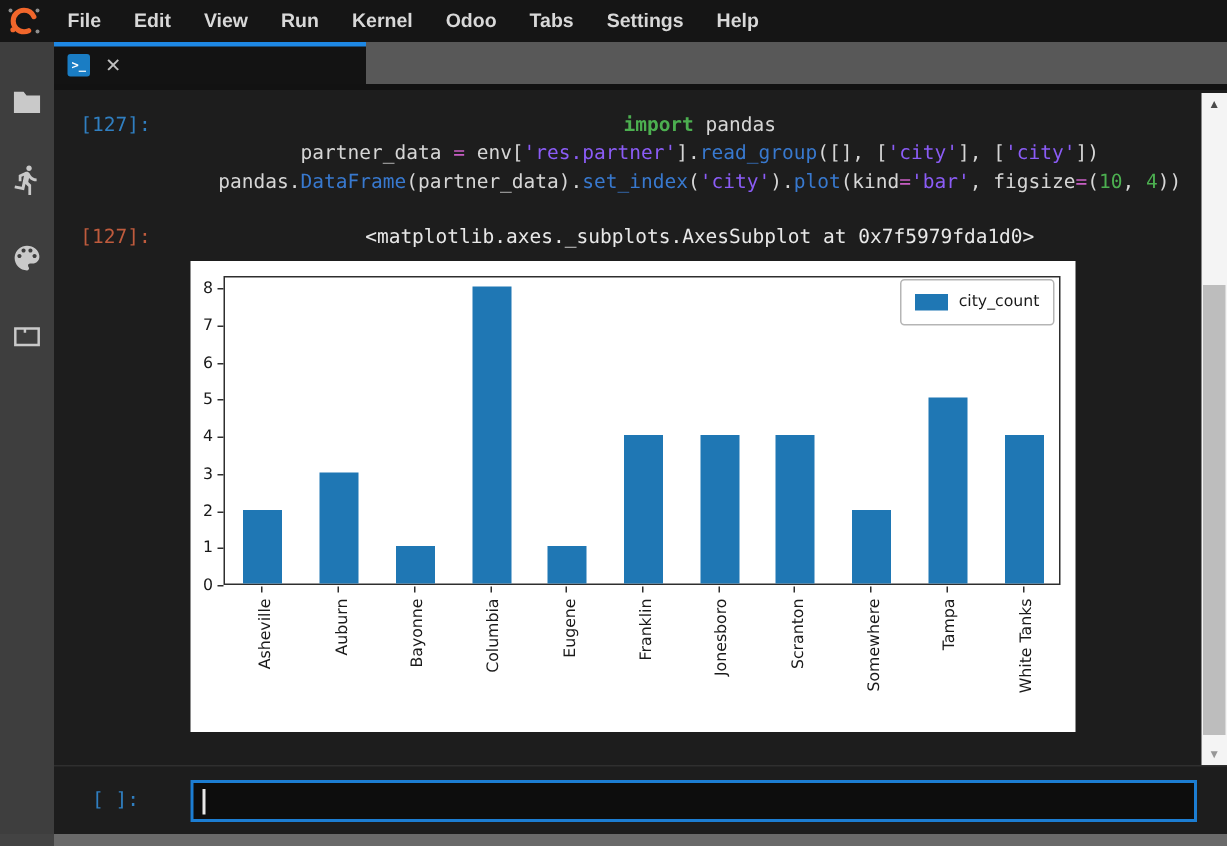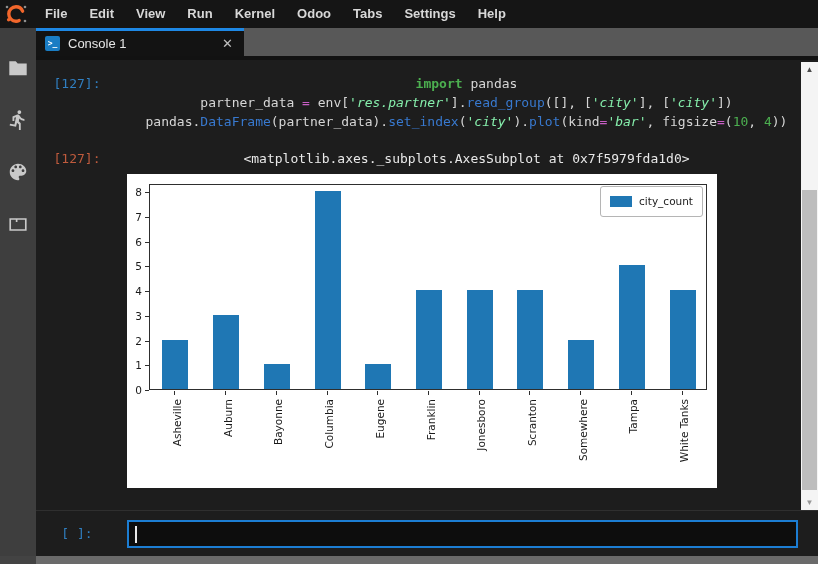--- a/index.html
+++ b/index.html
@@ -38,21 +38,21 @@
   .scroll-content { position:absolute; left:0; top:0; right:17px; bottom:0; padding-top:14px;
                     font-family:"DejaVu Sans Mono",monospace; font-size:13px; line-height:19px; }
   .cell-row { display:flex; }
   .prompt-col { width:91px; flex:0 0 91px; text-align:center; padding-right:9px; }
   .in-prompt  { color:#307fc1; }
   .out-prompt { color:#bf5b3d; }
   .code-col { flex:1; padding-left:5px; color:#d6d6d6; white-space:pre;text-align:center; }
   .output-row { margin-top:18px; }
   .output-text { color:#e8e8e8; }
   .tok-kw  { color:#4caf50; font-weight:bold; }
-  .tok-str { color:#86efac;font-style:italic; }
+  .tok-str { color:#8b5cf6; }
   .tok-fn  { color:#3879cf; }
   .tok-op  { color:#c75ec4; }
   .tok-num { color:#4caf50; }
   .tok-plain { color:#d6d6d6; }
 
   
   .figure-row { margin-top:6px; display:flex; }
   .figure { position:relative; width:590px; height:314px; background:#ffffff;
             font-family:"DejaVu Sans",sans-serif; color:#1a1a1a; }
   .axes { position:absolute; left:22px; top:10px; width:558px; height:206px;
@@ -141,21 +141,20 @@
           <path fill="none" stroke="#c9c9c9" stroke-width="1.8" d="M3.5 6.5h17v12h-17zM3.5 6.5h7v3.2"></path>
         </svg>
     </div>
   </div>
 
   <div class="main">
 
     <div class="tabbar">
       <div class="tab">
         <div class="tab-icon">&gt;_</div>
-        <div class="tab-label">Console 1</div>
         <div class="tab-close">✕</div>
       </div>
     </div>
     <div class="tabbar-underline"></div>
 
     <div class="console">
       <div class="scroll-content">
 
         <div class="cell-row">
           <div class="prompt-col in-prompt">[127]:</div>

